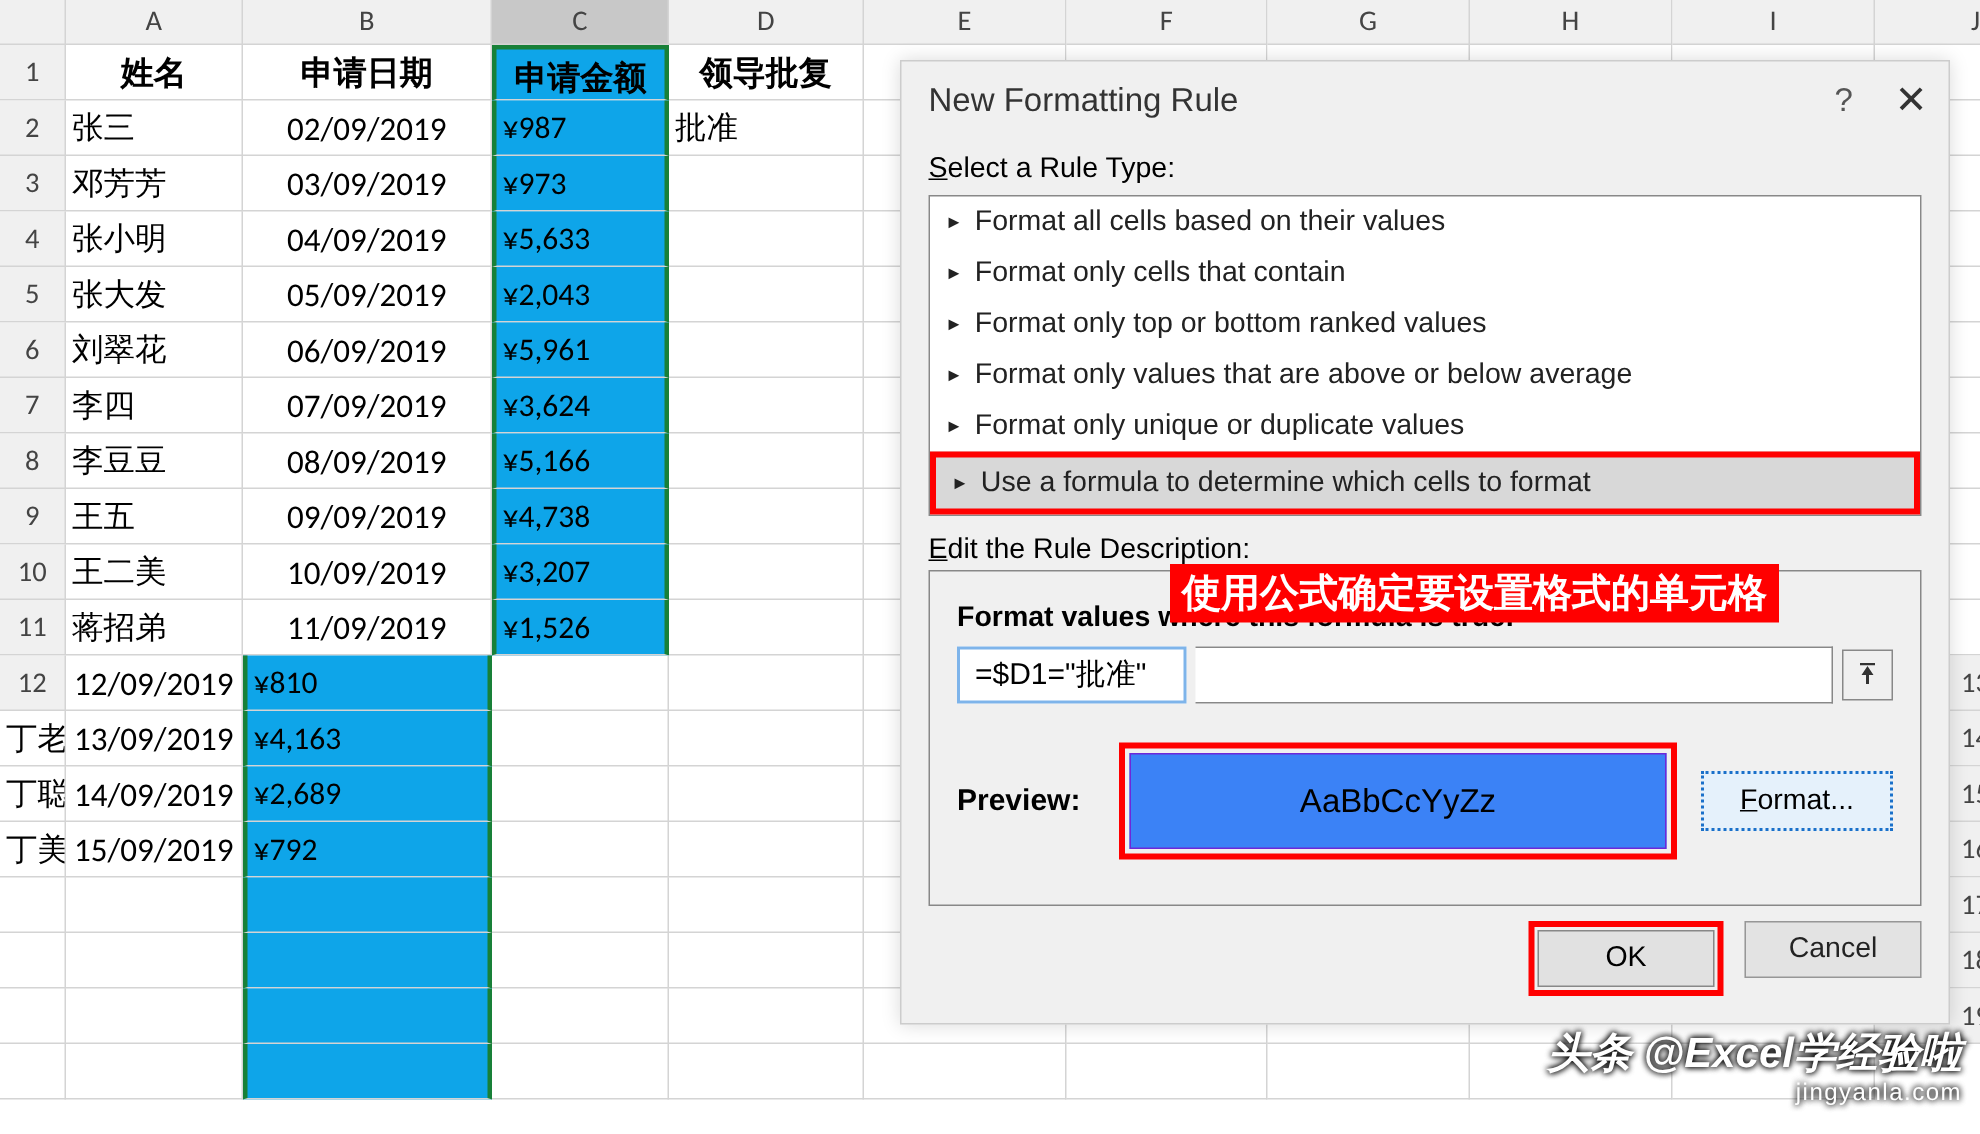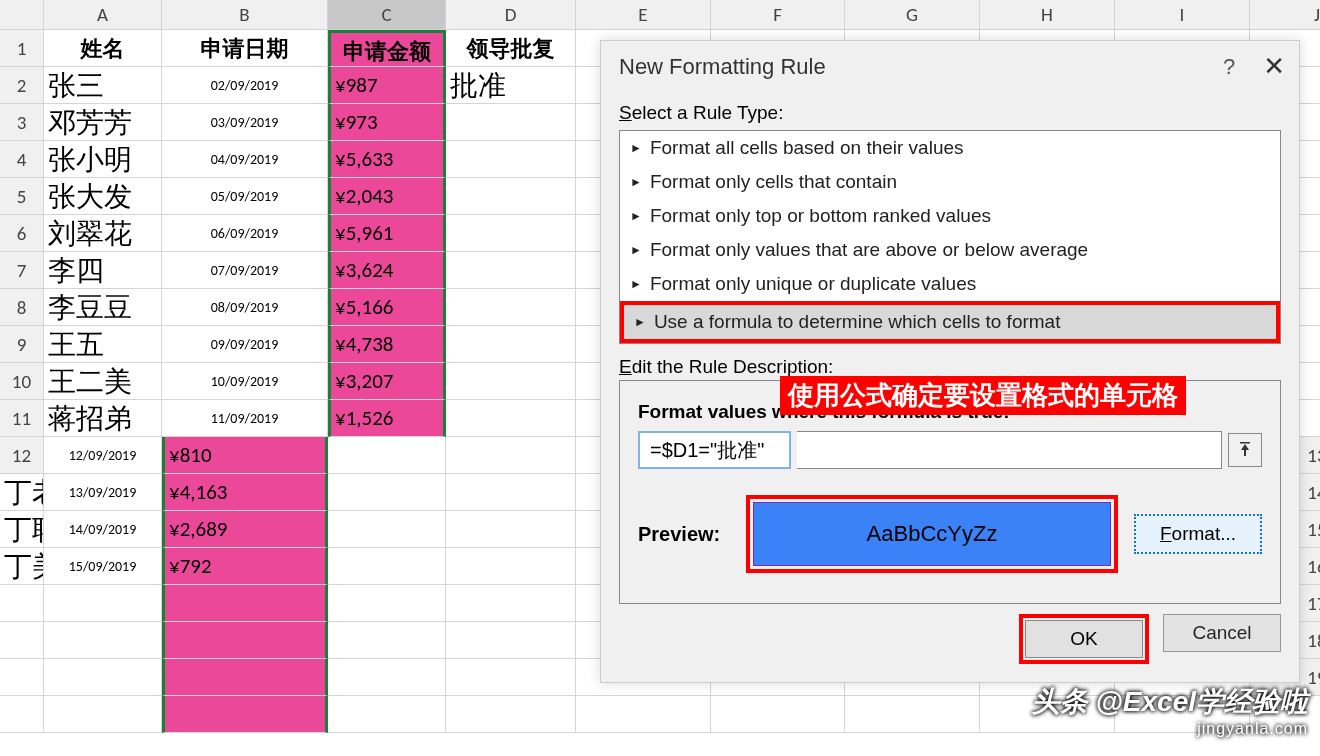--- a/index.html
+++ b/index.html
@@ -45,28 +45,28 @@
     font-size: 19px;
   }
   .corner { background: #f0f0f0; height:30px;}
   .th {
     font-weight: bold;
     font-size: 22px;
     text-align: center;
     background: #fff;
     font-family: "Microsoft YaHei", SimSun, sans-serif;
   }
-  .colC-sel { background: #ec4899; }
+  .colC-sel { background: #0ea5e9; }
   .colC-hdr { background: #c8c8c8 !important; }
   .col-sel-top { border-top: 3px solid #188038; border-left: 3px solid #188038; border-right: 3px solid #188038; }
   .col-sel-side { border-left: 3px solid #188038; border-right: 3px solid #188038; }
   .txt-c { text-align: center; }
   .txt-r { text-align: left; padding-right: 8px; }
-  .cn { font-family: "Microsoft YaHei", SimSun, sans-serif; font-size: 28px; }
-  .date { font-size: 14px; }
+  .cn { font-family: "Microsoft YaHei", SimSun, sans-serif; font-size: 21px; }
+  .date { font-size: 22px; }
   .amt { font-size: 21px; }
 
   
   .dialog {
     position: absolute;
     left: 600px;
     top: 40px;
     width: 700px;
     background: #f0f0f0;
     border: 1px solid #ccc;

